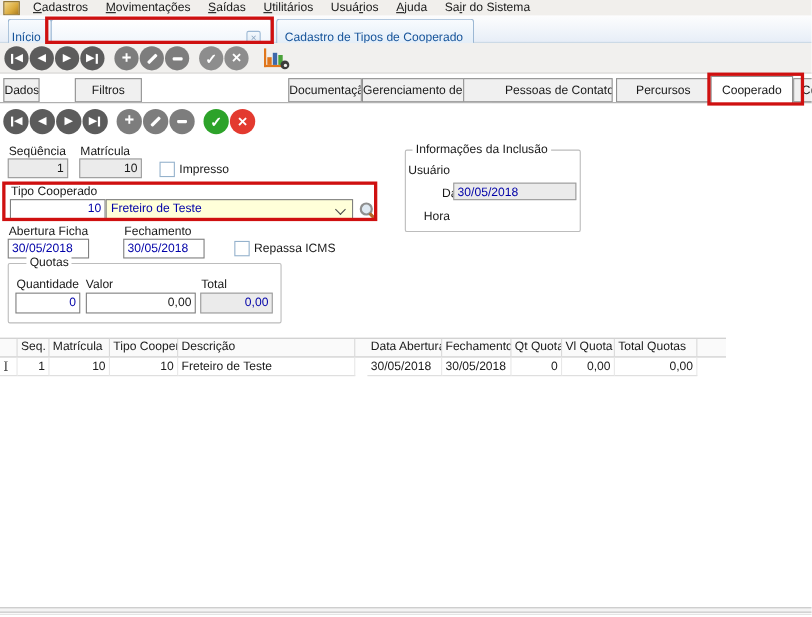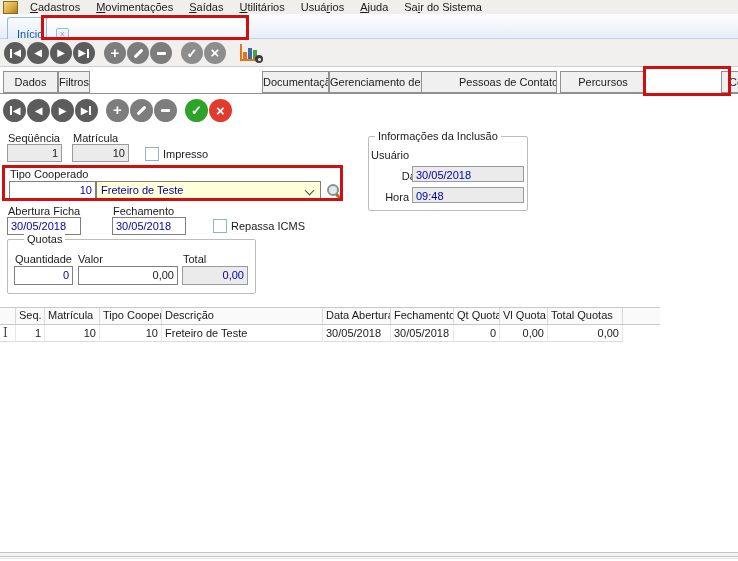--- a/index.html
+++ b/index.html
@@ -13,21 +13,21 @@
            background:linear-gradient(135deg,#f4d98a,#d9a93c 60%,#a97b22);}
   .menuitem{padding:0 8px;height:15px;line-height:15px;white-space:nowrap;cursor:default;}
   .menuitem u{text-underline-offset:1px;}
 
   
   .doctabs{position:absolute;left:0;top:14px;width:738px;height:25px;
            background:linear-gradient(#fdfdfe,#e7eef7);border-bottom:1px solid #c3d3e3;box-sizing:border-box;}
   .dtab{position:absolute;top:3px;height:21px;line-height:20px;box-sizing:border-box;
         border:1px solid #9cb8d4;border-bottom:none;border-radius:3px 3px 0 0;
         background:linear-gradient(#f8fbfe,#d9e7f5);color:#17549a;text-align:center;white-space:nowrap;
-        padding:16px 9px;display:flex;align-items:center;justify-content:flex-start;gap:6px;}
+        padding:16px 9px;display:flex;align-items:center;justify-content:flex-end;gap:6px;}
   .dtab.active{background:linear-gradient(#ffffff,#e9f1fa);}
   .tabclose{display:inline-block;width:13px;height:13px;line-height:11px;box-sizing:border-box;
             border:1px solid #9cb8d4;border-radius:2px;background:linear-gradient(#f4f9fd,#dde9f5);
             color:#8aa4bf;font-size:9px;text-align:center;}
 
   
   .toolbar1{position:absolute;left:0;top:39px;width:738px;height:28px;background:#f1f0ee;
             border-bottom:1px solid #cfcecb;box-sizing:border-box;}
   .toolbar2{position:absolute;left:0;top:94px;width:738px;height:34px;background:#fff;}
   .tbtn{position:absolute;width:22px;height:22px;border-radius:50%;color:#fff;
@@ -88,21 +88,21 @@
 
   
   .grid{position:absolute;left:0;top:307px;width:660px;border-radius:13px;}
   .grow{display:flex;}
   .ghead{border-top:1px solid #c9c9c9;border-bottom:1px solid #c9c9c9;background:#fafafa;}
   .gcell{box-sizing:border-box;height:16px;line-height:15px;padding:0 3px;
          border-right:1px solid #d9d9d9;overflow:hidden;white-space:nowrap;}
   .gdata .gcell{height:17px;line-height:16px;border-right:1px solid #e8e8e8;border-bottom:1px solid #dcdcdc;}
   .ar{text-align:right;}
   .w0{width:16px;}.w1{width:29px;}.w2{width:55px;}.w3{width:62px;}.w4{width:161px;}
-  .w5{width:68px;}.w6{width:63px;}.w7{width:46px;}.w8{width:48px;}.w9{width:75px;}
+  .w5{width:68px;margin-left:11px;}.w6{width:63px;}.w7{width:46px;}.w8{width:48px;}.w9{width:75px;}
 
   
   .groove{position:absolute;left:0;top:552px;width:738px;height:3px;
           border-top:1px solid #c4c4c4;border-bottom:1px solid #c4c4c4;background:#f4f4f4;box-sizing:content-box;}
   .groove2{position:absolute;left:0;top:558px;width:738px;height:1px;background:#e2e2e2;}
 </style>
 </head>
 <body>
 
 <div class="screen">
@@ -118,20 +118,23 @@
     <div class="menuitem"><span>Sa</span><u>i</u><span>r do Sistema</span></div>
   </div>
 
   <div class="doctabs">
     <div class="dtab" style="left:7px;width:40px;">
       <span>Início</span>
     </div>
     <div class="dtab active" style="left:46px;width:201px;">
       <span class="tabclose">×</span>
     </div>
+    <div class="dtab" style="left:251px;width:180px;">
+      <span>Cadastro de Tipos de Cooperado</span>
+    </div>
   </div>
 
   <div class="toolbar1">
     <div class="tbtn c-nav" style="left:4px;top:3px;">
         <span class="bar"></span>
         <span class="tri">◀</span>
       </div>
     <div class="tbtn c-nav" style="left:27px;top:3px;">
         <span class="tri">◀</span>
       </div>
@@ -159,26 +162,27 @@
       </div>
     <div class="charticon">
       <span class="cb o"></span>
         <span class="cb b"></span>
         <span class="cb g"></span>
       <span class="gear"></span>
     </div>
   </div>
 
   <div class="rectabs">
-    <div class="rtab" style="left:3px;width:55px;"><span>Dados</span></div>
-    <div class="rtab" style="left:58px;width:32px;"><span>Filtros</span></div>
+    <div class="rtab" style="left:3px;width:33px;"><span>Dados</span></div>
+    <div class="rtab" style="left:68px;width:61px;"><span>Filtros</span></div>
     <div class="rtab" style="left:262px;width:67px;"><span>Documentação</span></div>
     <div class="rtab" style="left:329px;width:118px;"><span>Gerenciamento de Risco</span></div>
     <div class="rtab" style="left:421px;width:136px;padding-left:37px;"><span>Pessoas de Contato</span></div>
     <div class="rtab" style="left:560px;width:86px;"><span>Percursos</span></div>
+    <div class="rtab active" style="left:646px;width:75px;"><span>Cooperado</span></div>
     <div class="rtab" style="left:721px;width:30px;"><span>Co</span></div>
   </div>
 
   <div class="toolbar2">
     <div class="tbtn c-nav" style="left:3px;top:5px;">
         <span class="bar"></span>
         <span class="tri">◀</span>
       </div>
     <div class="tbtn c-nav" style="left:27px;top:5px;">
         <span class="tri">◀</span>
@@ -240,21 +244,20 @@
   <div class="fld ar navy" style="left:14px;top:266px;width:59px;height:19px;">0</div>
   <div class="fld ar" style="left:78px;top:266px;width:100px;height:19px;">0,00</div>
   <div class="fld gray ar navy" style="left:182px;top:266px;width:66px;height:19px;">0,00</div>
 
   <div class="grp" style="left:368px;top:136px;width:158px;height:73px;"></div>
   <div class="grp-title" style="left:375px;top:130px;">Informações da Inclusão</div>
   <div class="lbl" style="left:368px;top:149px;width:41px;text-align:right;">Usuário</div>
   <div class="lbl" style="left:368px;top:170px;width:41px;text-align:right;padding-left:16px;">Data</div>
   <div class="fld gray navy" style="left:412px;top:166px;width:112px;height:16px;">30/05/2018</div>
   <div class="lbl" style="left:368px;top:191px;width:41px;text-align:right;">Hora</div>
-  <div class="fld gray navy" style="left:412px;top:187px;width:112px;height:16px;">09:48</div>
 
   <div class="grid">
     <div class="grow ghead">
       <div class="gcell w0"></div>
       <div class="gcell w1">Seq.</div>
       <div class="gcell w2">Matrícula</div>
       <div class="gcell w3">Tipo Cooperado</div>
       <div class="gcell w4">Descrição</div>
       <div class="gcell w5">Data Abertura</div>
       <div class="gcell w6">Fechamento</div>

